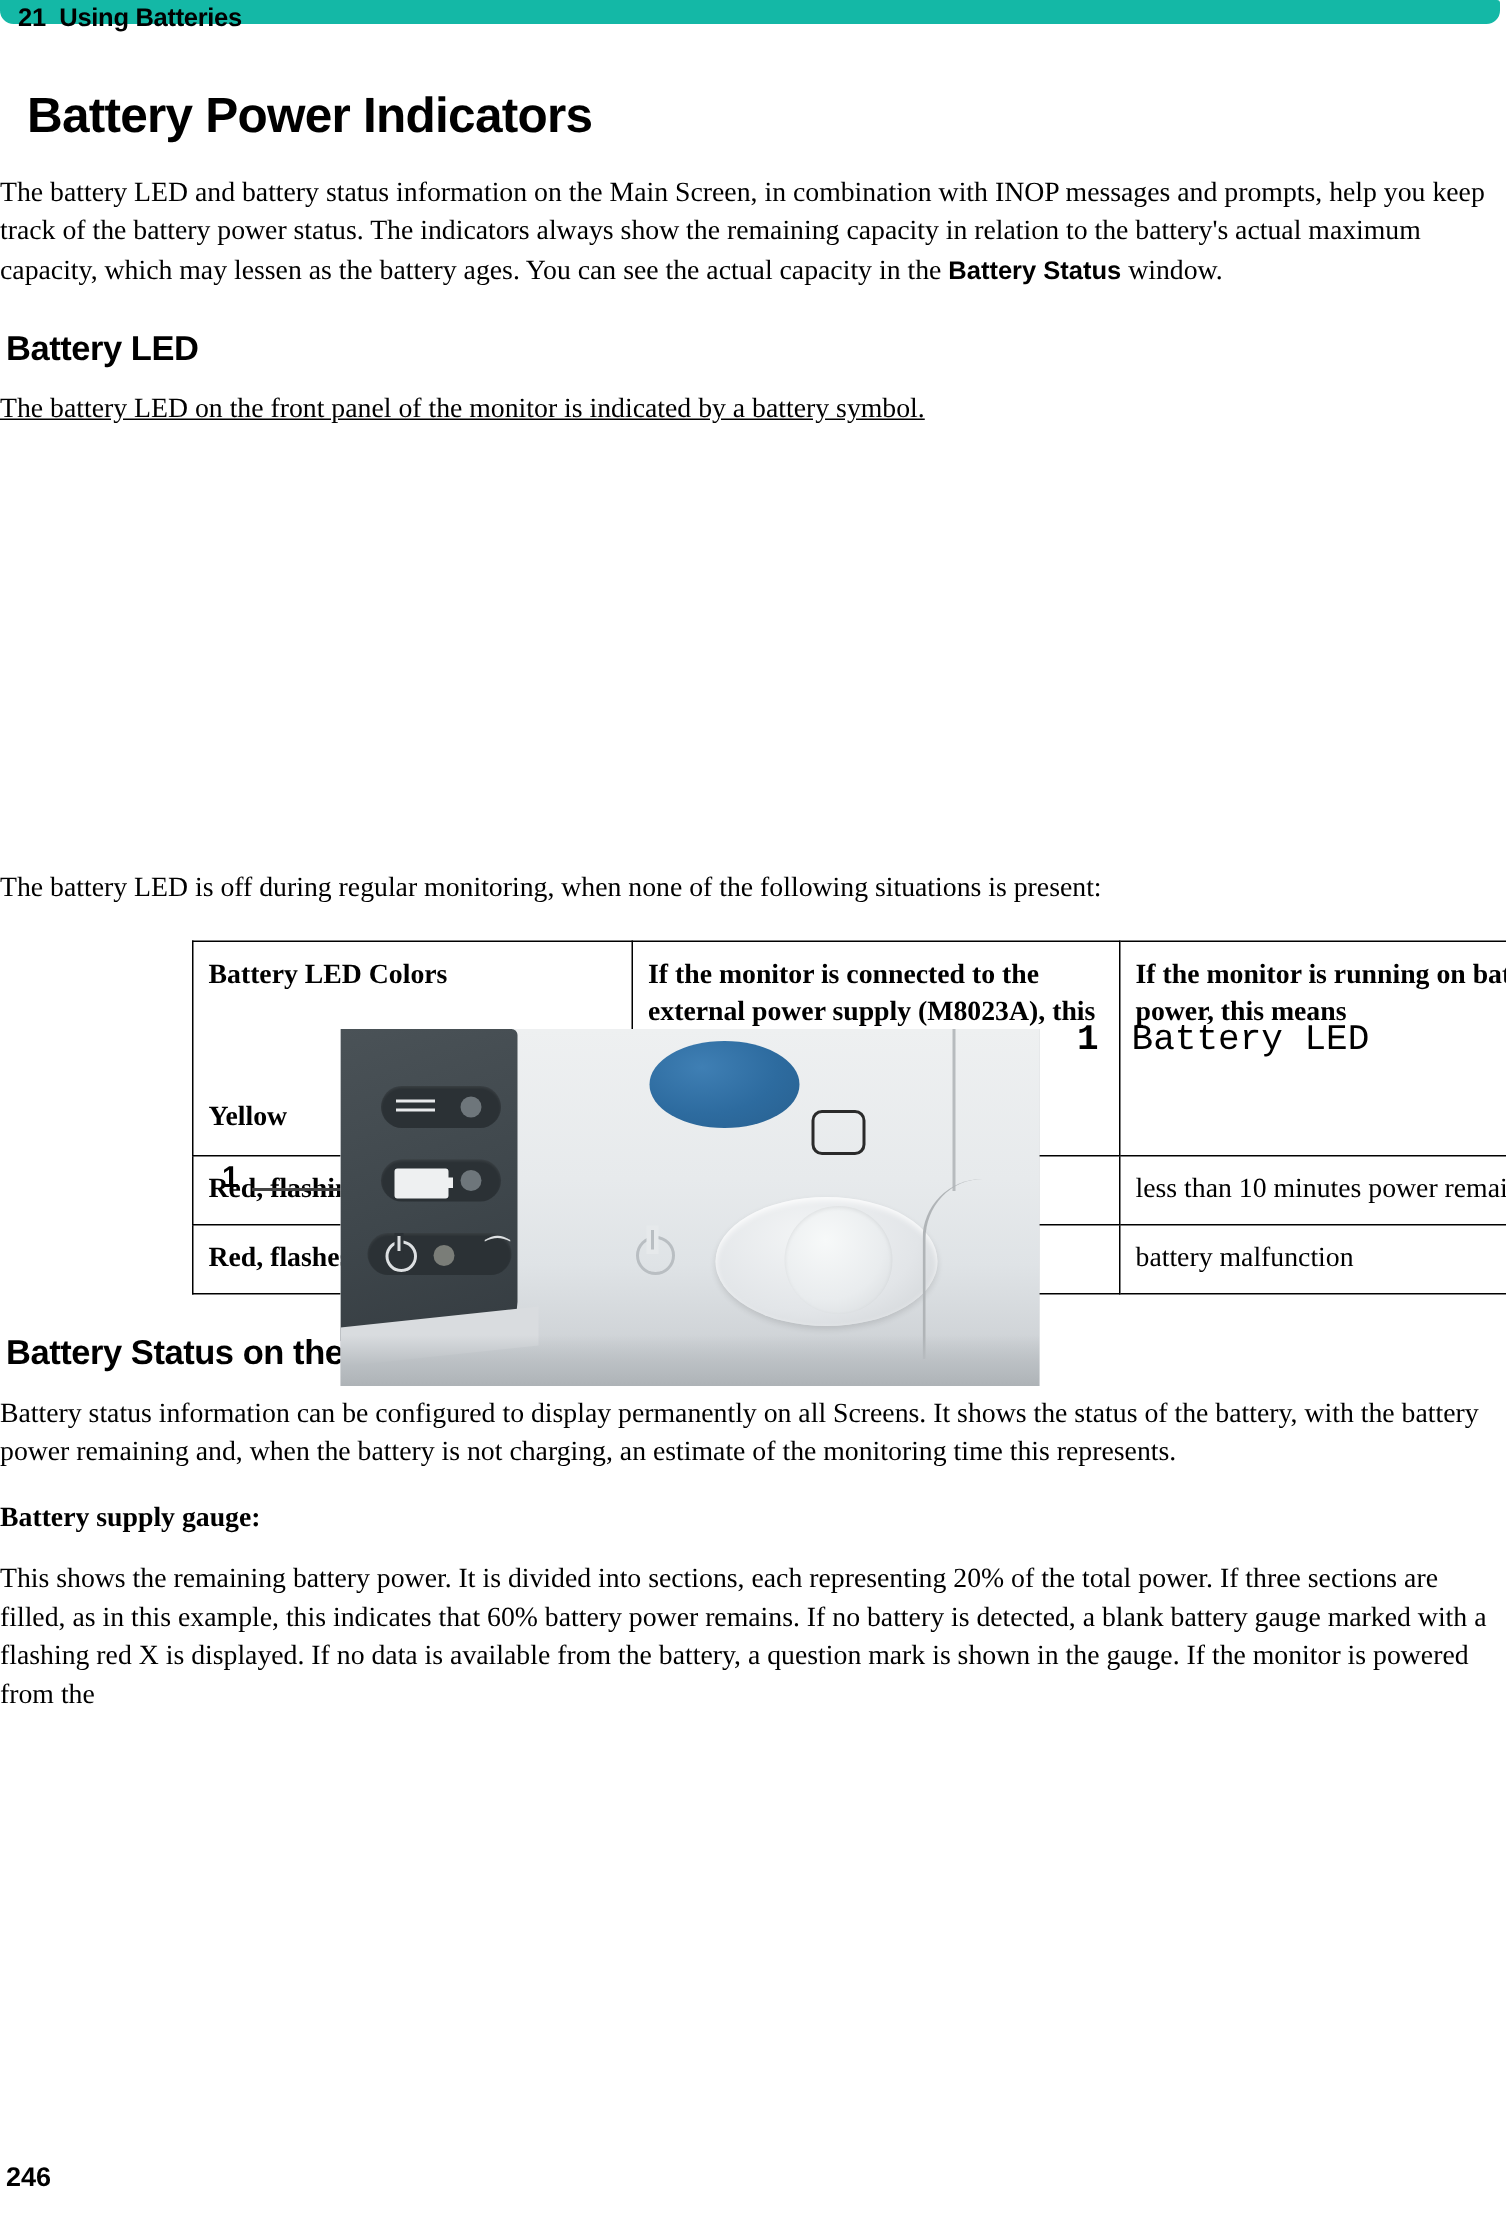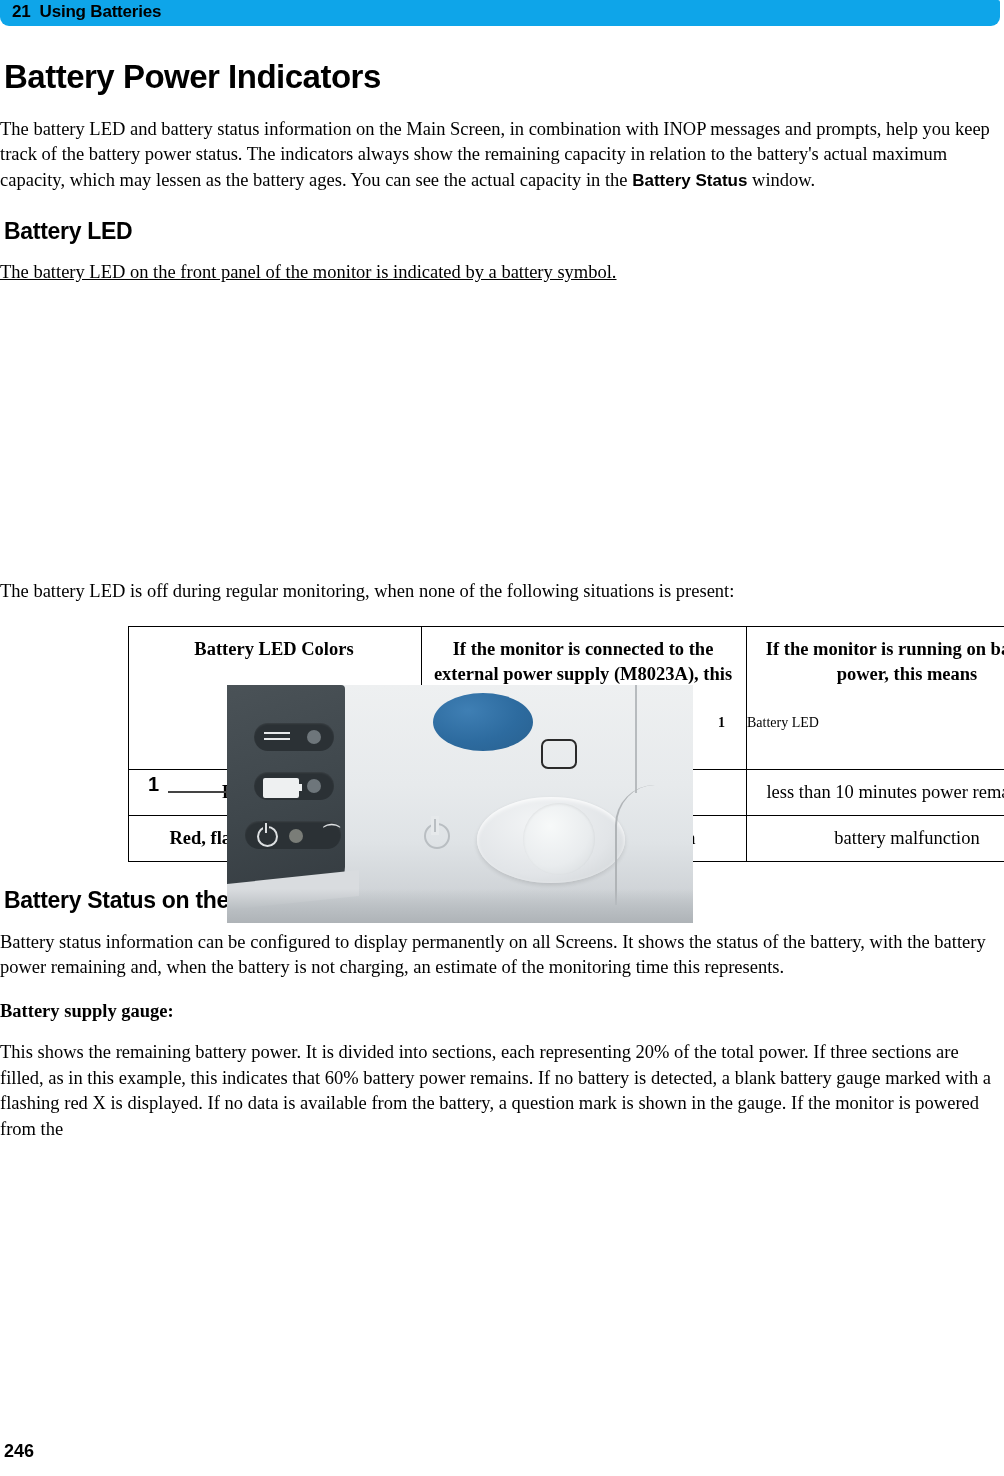--- a/index.html
+++ b/index.html
@@ -15,22 +15,22 @@
     color: #000000;
     overflow: hidden;
   }
 
   
   .page-header-bar {
     position: absolute;
     left: 0;
     top: 0;
     width: 1000px;
-    height: 26px;
-    background: #0ea5e9;
+    height: 16px;
+    background: #14b8a6;
     border-bottom-left-radius: 9px;
     border-bottom-right-radius: 9px;
     border-top-right-radius: 2px;
   }
   .page-header-text {
     position: absolute;
     left: 12px;
     top: 2px;
     font-family: "Liberation Sans", "DejaVu Sans", sans-serif;
     font-weight: bold;
@@ -46,21 +46,21 @@
     left: 0;
     top: 26px;
     width: 1004px;
   }
 
   h1.chapter-title {
     font-family: "Liberation Sans", "DejaVu Sans", sans-serif;
     font-weight: bold;
     font-size: 33px;
     letter-spacing: -0.5px;
-    margin: 34px 0 0 4px;
+    margin: 34px 0 0 18px;
     line-height: 1.05;
   }
 
   h2.section-title {
     font-family: "Liberation Sans", "DejaVu Sans", sans-serif;
     font-weight: bold;
     font-size: 23px;
     letter-spacing: -0.3px;
     margin: 0 0 0 4px;
     line-height: 1.1;
@@ -288,24 +288,23 @@
     position: absolute;
     left: 0; bottom: 0;
     width: 466px; height: 34px;
     background: linear-gradient(180deg, rgba(160,166,171,0.0) 0%, #b9bec2 60%, #aeb3b7 100%);
   }
 
   .legend {
     position: absolute;
     left: 718px;
     top: 371px;
-    font-family: Liberation Serif, serif;
-    font-size: 14px;
+    font-family: Liberation Mono, monospace;
+    font-size: 24px;
     white-space: nowrap;
-    margin-top: 36px;
   }
   .legend .legend-num {
     font-weight: bold;
     margin-right: 22px;
   }
 
   
   table.led-table {
     border-collapse: collapse;
     width: 872px;
@@ -313,21 +312,20 @@
     margin-top: 0;
     table-layout: fixed;
     font-family: "Liberation Serif", "DejaVu Serif", serif;
     font-size: 18.5px;
   }
   table.led-table td {
     border: 1.5px solid #000;
     vertical-align: top;
     padding: 10px 12px 10px 10px;
     line-height: 25px;
-    text-align: center;
   }
   table.led-table .col-1 { width: 270px; }
   table.led-table .col-2 { width: 302px; }
   table.led-table .col-3 { width: 300px; }
   .cell-head {
     font-weight: bold;
   }
   .cell-spacer { height: 70px; }
   .cell-sub { font-weight: bold; }
 

